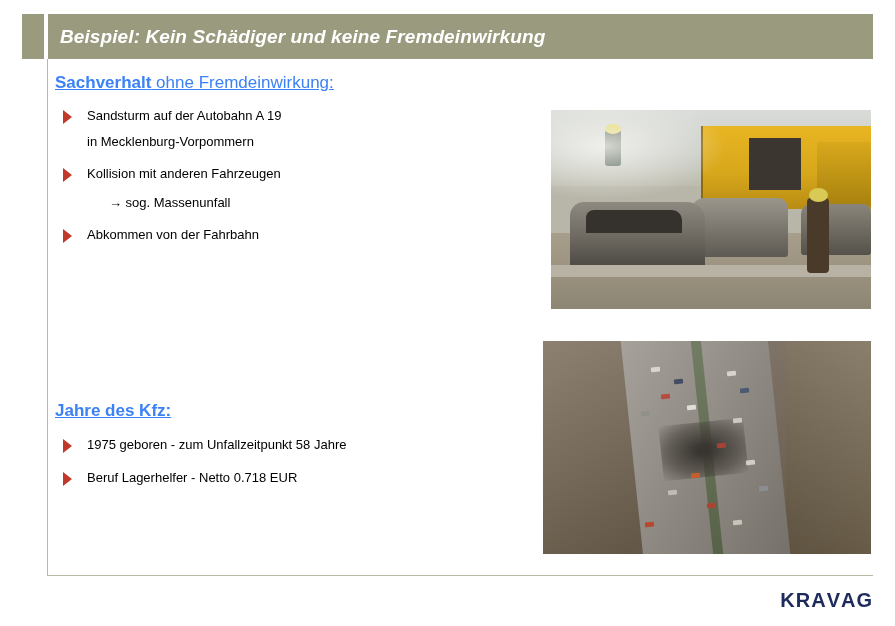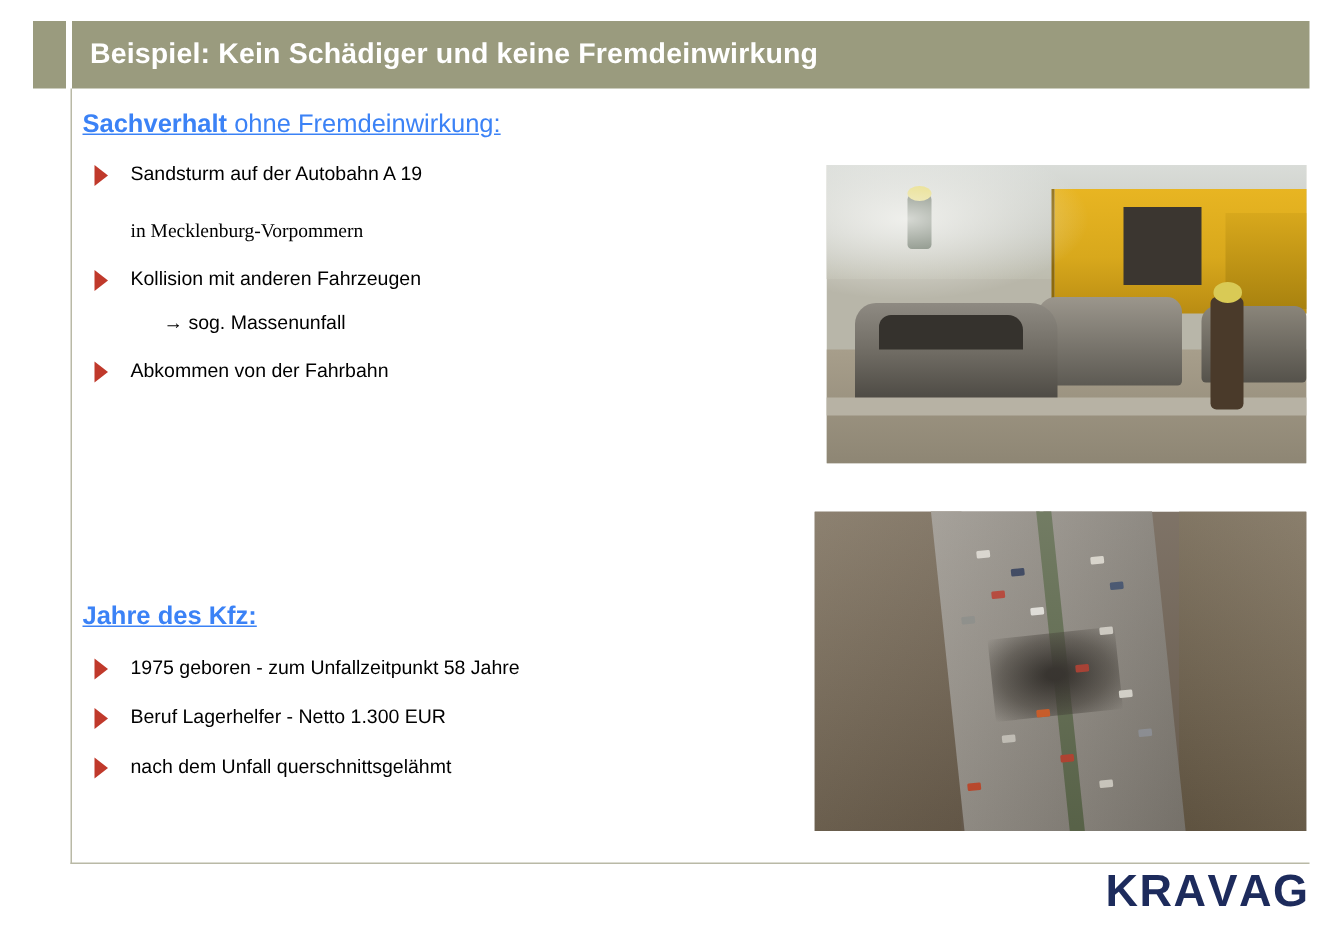--- a/index.html
+++ b/index.html
@@ -37,20 +37,21 @@
     background: #9a9b7e;
     display: flex;
     align-items: center;
   }
   .title-text {
     color: #ffffff;
     font-size: 19px;
     font-weight: bold;
     padding-left: 12px;
     letter-spacing: 0.1px;
+    font-style: italic;
   }
   
   .body-frame {
     position: absolute;
     left: 47px;
     top: 59px;
     width: 826px;
     height: 517px;
     border-left: 1px solid #b9b9a6;
     border-bottom: 1px solid #b9b9a6;
@@ -88,22 +89,21 @@
     left: 8px;
     top: 4px;
     width: 0;
     height: 0;
     border-top: 7px solid transparent;
     border-bottom: 7px solid transparent;
     border-left: 9px solid #c0392b;
   }
   .bullet .cont {
     display: block;
-    margin-top: 18px;
-    font-family: Liberation Serif, serif;
+    margin-top: 6px;
   }
   .bullet .sub {
     display: block;
     margin-top: 8px;
     padding-left: 22px;
   }
   .section2 {
     position: absolute;
     left: 55px;
     top: 400px;
@@ -245,21 +245,21 @@
   .p2-haze {
     position: absolute; inset: 0;
     background: linear-gradient(to bottom, rgba(255,255,255,0.12), rgba(0,0,0,0.08));
   }
 
   
   .logo {
     position: absolute;
     right: 22px;
     bottom: 14px;
-    font-size: 30px;
+    font-size: 20px;
     font-weight: bold;
     letter-spacing: 1px;
     color: #1d2b5c;
     font-family: "Liberation Sans", sans-serif;
   }
   .logo .swoosh {
     display: inline-block;
     position: relative;
   }
   .logo .swoosh::after {
@@ -313,25 +313,21 @@
     <p class="lead">
       <b>Jahre des Kfz:</b>
     </p>
     <ul class="bullets">
       <li class="bullet">
         <span class="arrow"></span>
         <span>1975 geboren - zum Unfallzeitpunkt 58 Jahre</span>
       </li>
       <li class="bullet">
         <span class="arrow"></span>
-        <span>Beruf  Lagerhelfer -  Netto 1.300 EUR</span>
-      </li>
-      <li class="bullet">
-        <span class="arrow"></span>
-        <span>nach dem Unfall querschnittsgelähmt</span>
+        <span>Beruf  Lagerhelfer -  Netto 0.718 EUR</span>
       </li>
     </ul>
   </div>
 
   <div class="photo photo1">
     <div class="p1">
       <div class="p1-sky"></div>
       <div class="p1-ground"></div>
       <div class="p1-truck"></div>
       <div class="p1-truck-dark"></div>

